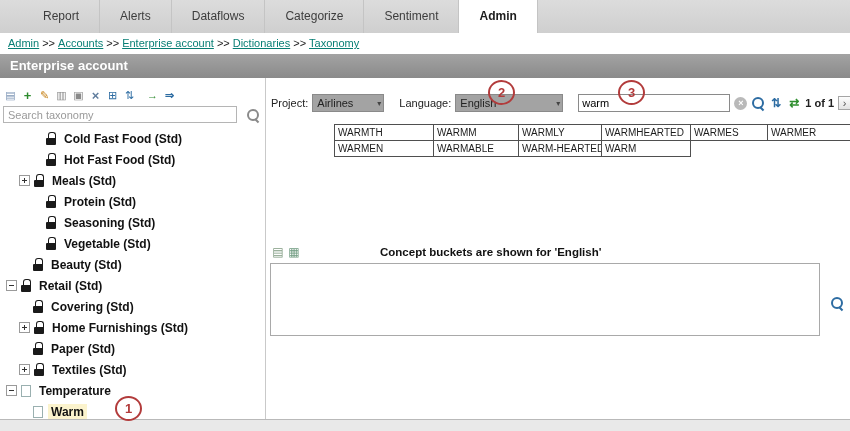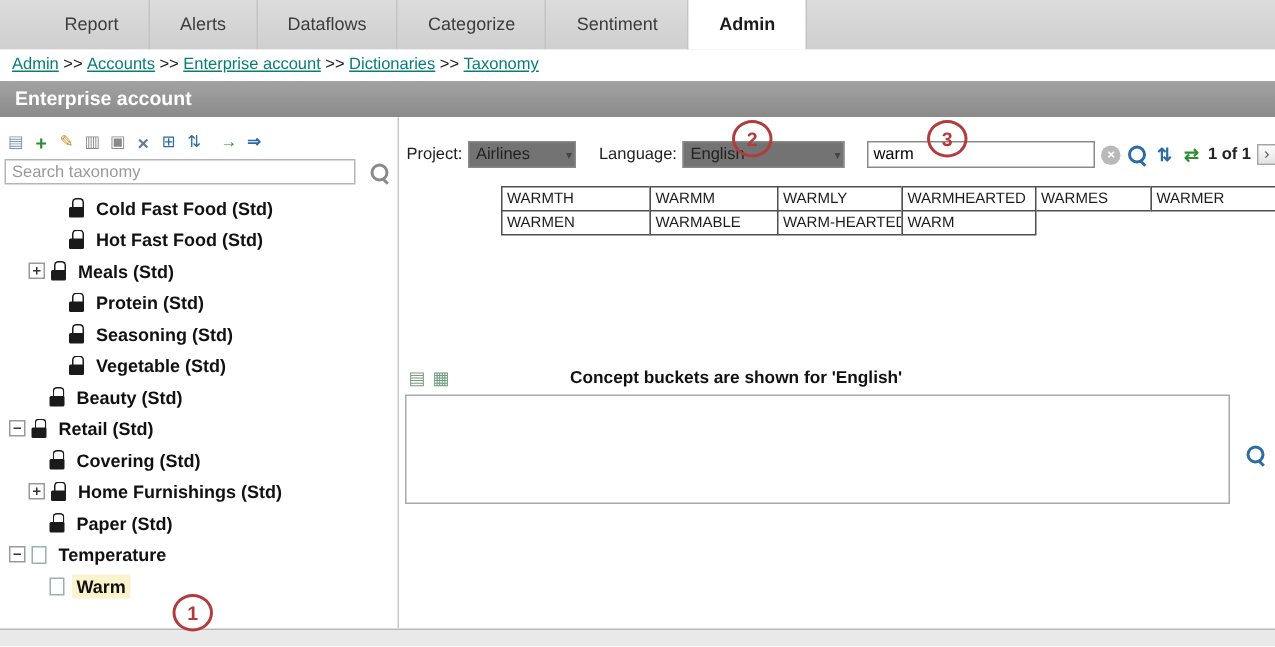--- a/index.html
+++ b/index.html
@@ -58,21 +58,21 @@
   .lk{width:10px;height:13px;position:relative;margin-right:5px;flex:none}
   .lk::after{content:"";position:absolute;left:0;bottom:0;width:10px;height:7px;background:#1a1a1a;border-radius:1px}
   .lk::before{content:"";position:absolute;left:2px;top:0;width:6px;height:6px;border:1.5px solid #1a1a1a;border-bottom:0;border-radius:3px 3px 0 0}
   .dc{width:10px;height:12px;background:#fff;border:1px solid #9ab0b0;position:relative;margin-right:5px;flex:none}
   .tlabel{padding:1px 3px;color:#111}
   .tlabel.sel{background:var(--selection-yellow,#fbf3cd)}
 
   
   .rp-toolbar{position:absolute;top:0;left:0;right:0;display:flex;align-items:center;padding:16px 4px 0 5px;gap:4px;font-size:11px;color:#222}
   .lbl{white-space:nowrap}
-  .selbox{height:18px;border:1px solid #8a8a8a;background:#737373;display:flex;align-items:center;justify-content:space-between;padding:0 2px 0 4px;font-size:11px;cursor:pointer;flex:none}
+  .selbox{height:18px;border:1px solid #8a8a8a;background:#a3a3a3;display:flex;align-items:center;justify-content:space-between;padding:0 2px 0 4px;font-size:11px;cursor:pointer;flex:none}
   .chev{font-size:8px;color:#444;margin-left:3px}
   .chev::after{content:"▾"}
   .w-air{width:72px}.w-lang{width:108px}
   .ml6{margin-left:11px}
   .rsearch{width:152px;height:18px;border:1px solid #8a8a8a;font-size:11px;padding:0 3px;font-family:inherit;flex:none}
   .clear-icon{width:13px;height:13px;border-radius:50%;background:#b9b9b9;color:#fff;font-size:9px;line-height:13px;text-align:center;cursor:pointer;flex:none}
   .clear-icon::after{content:"×";font-weight:bold}
   .sort-icon{width:14px;text-align:center;color:#2d6ca2;font-weight:bold;font-size:12px;cursor:pointer;flex:none}
   .sort-icon::after{content:"⇅"}
   .refresh-icon{width:14px;text-align:center;color:#2f8f2f;font-weight:bold;font-size:12px;cursor:pointer;flex:none}
@@ -181,20 +181,25 @@
           </div>
         <div class="trow pl19">
             <span class="tg plus"></span>
             <span class="lk"></span>
             <span class="tlabel">Home Furnishings (Std)</span>
           </div>
         <div class="trow pl33">
             <span class="lk"></span>
             <span class="tlabel">Paper (Std)</span>
           </div>
+        <div class="trow pl19">
+            <span class="tg plus"></span>
+            <span class="lk"></span>
+            <span class="tlabel">Textiles (Std)</span>
+          </div>
         <div class="trow pl6">
             <span class="tg minus"></span>
             <span class="dc"></span>
             <span class="tlabel">Temperature</span>
           </div>
         <div class="trow pl33">
             <span class="dc"></span>
             <span class="tlabel sel">Warm</span>
           </div>
       </div>

